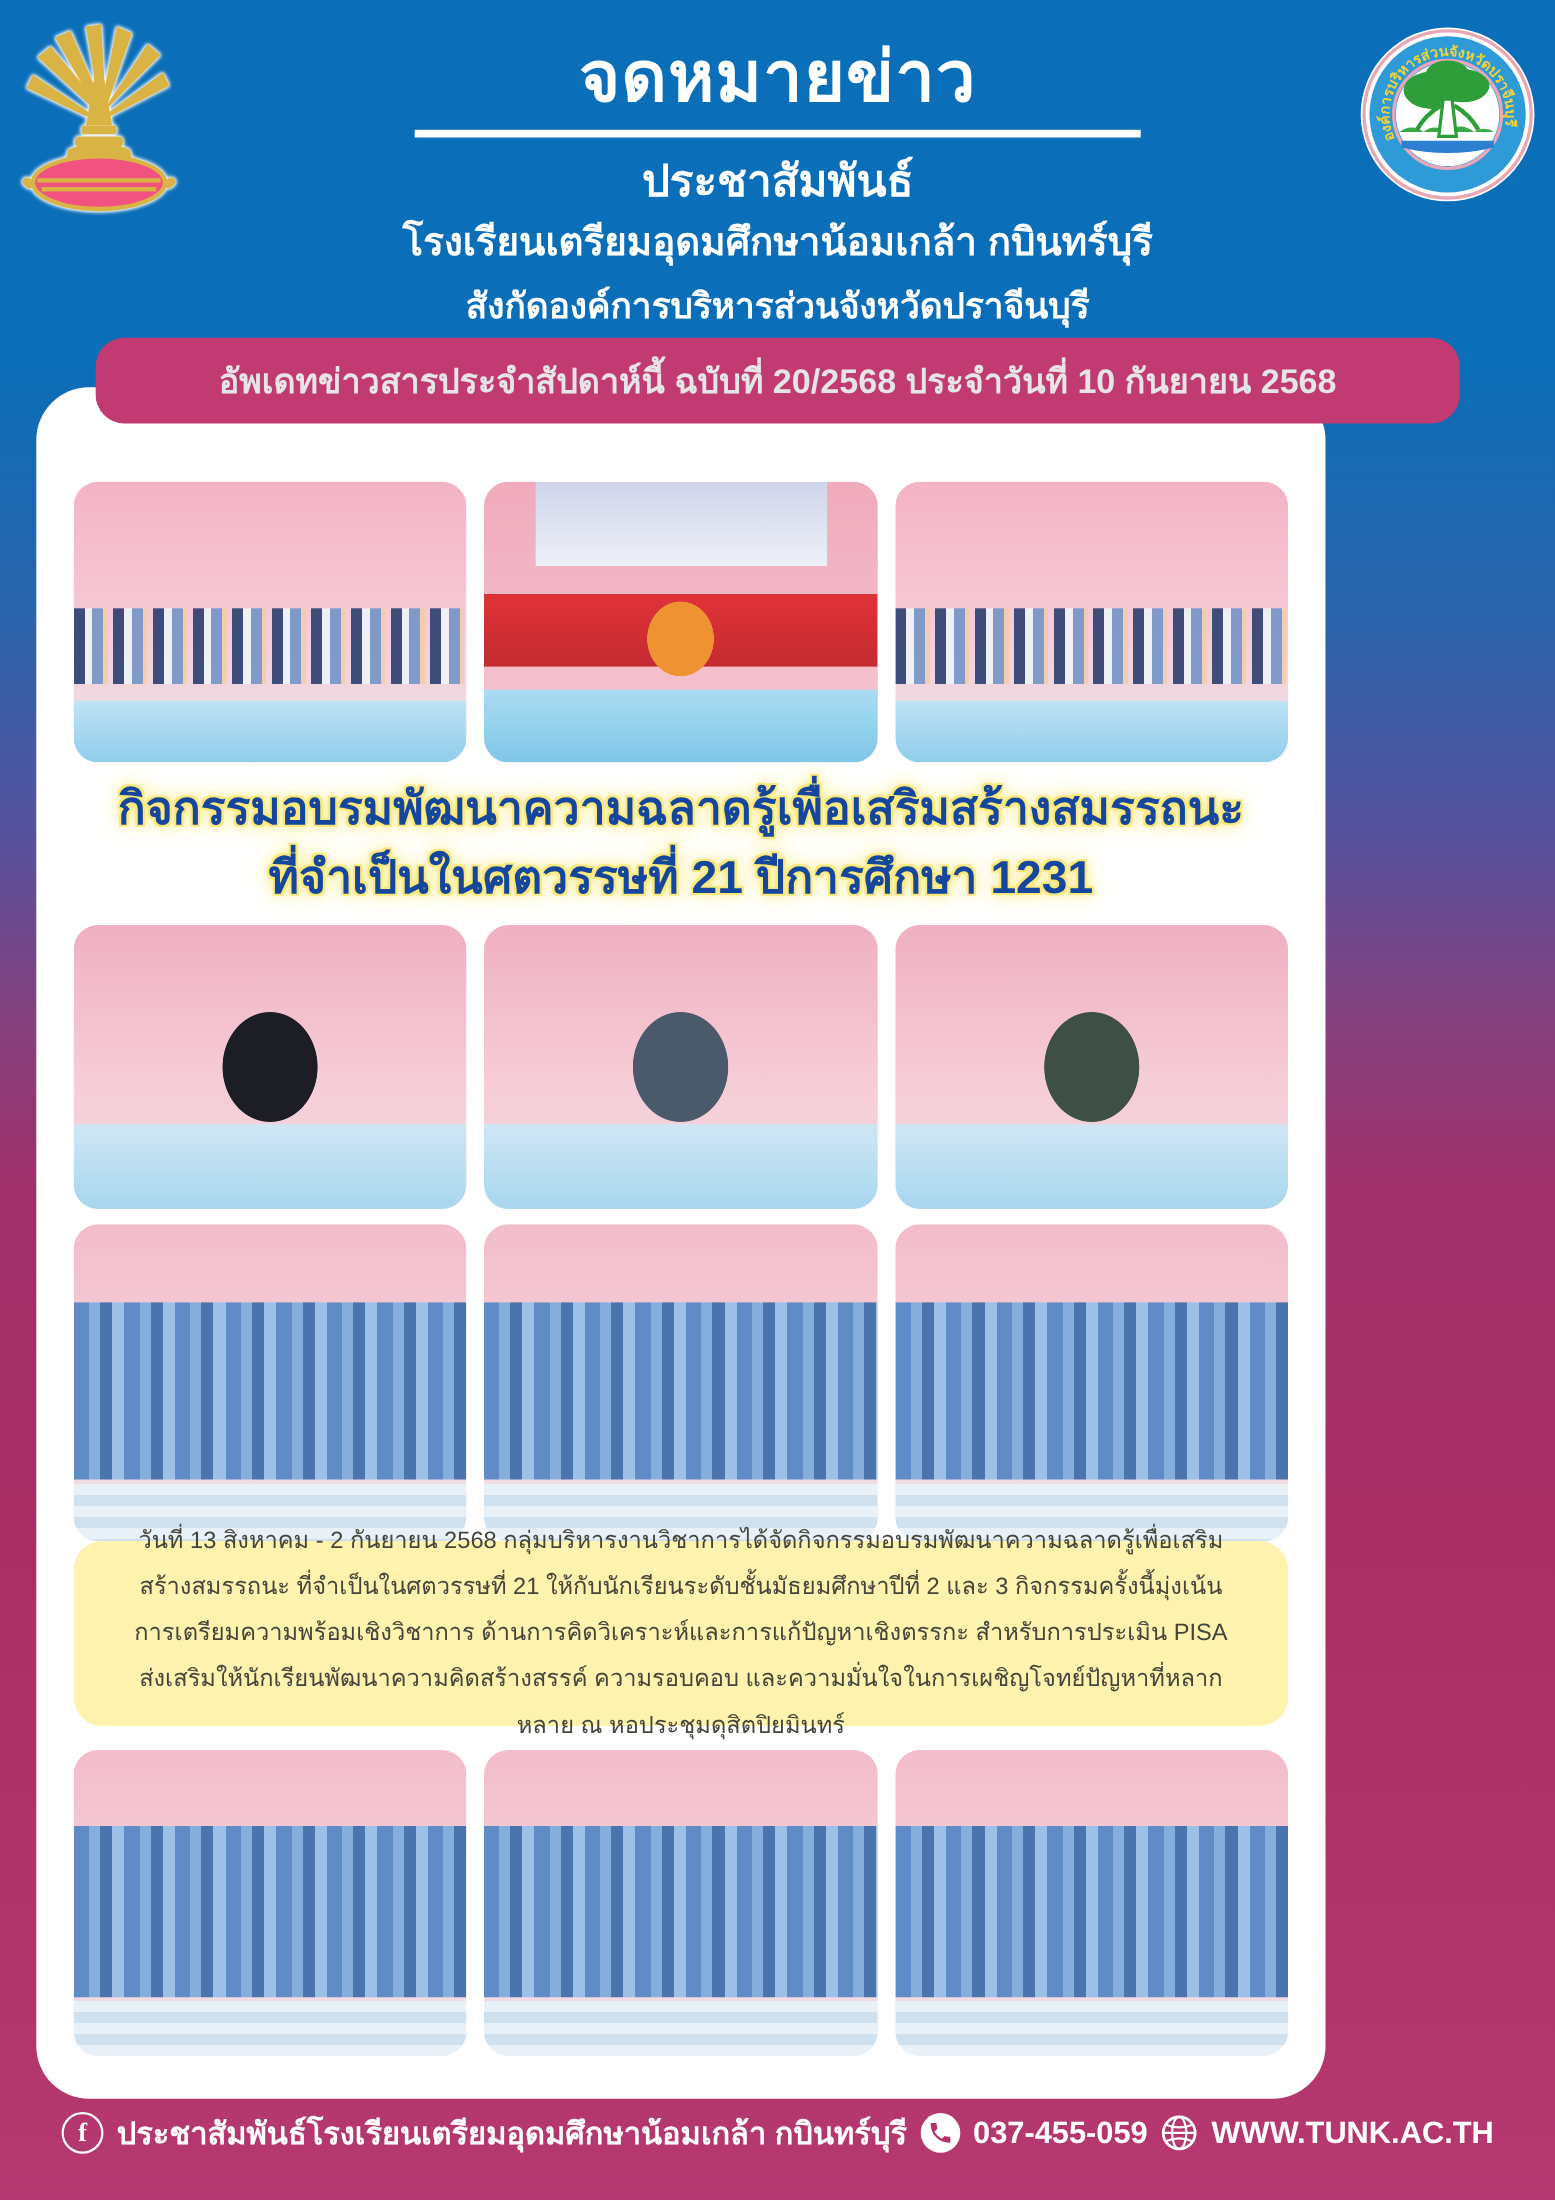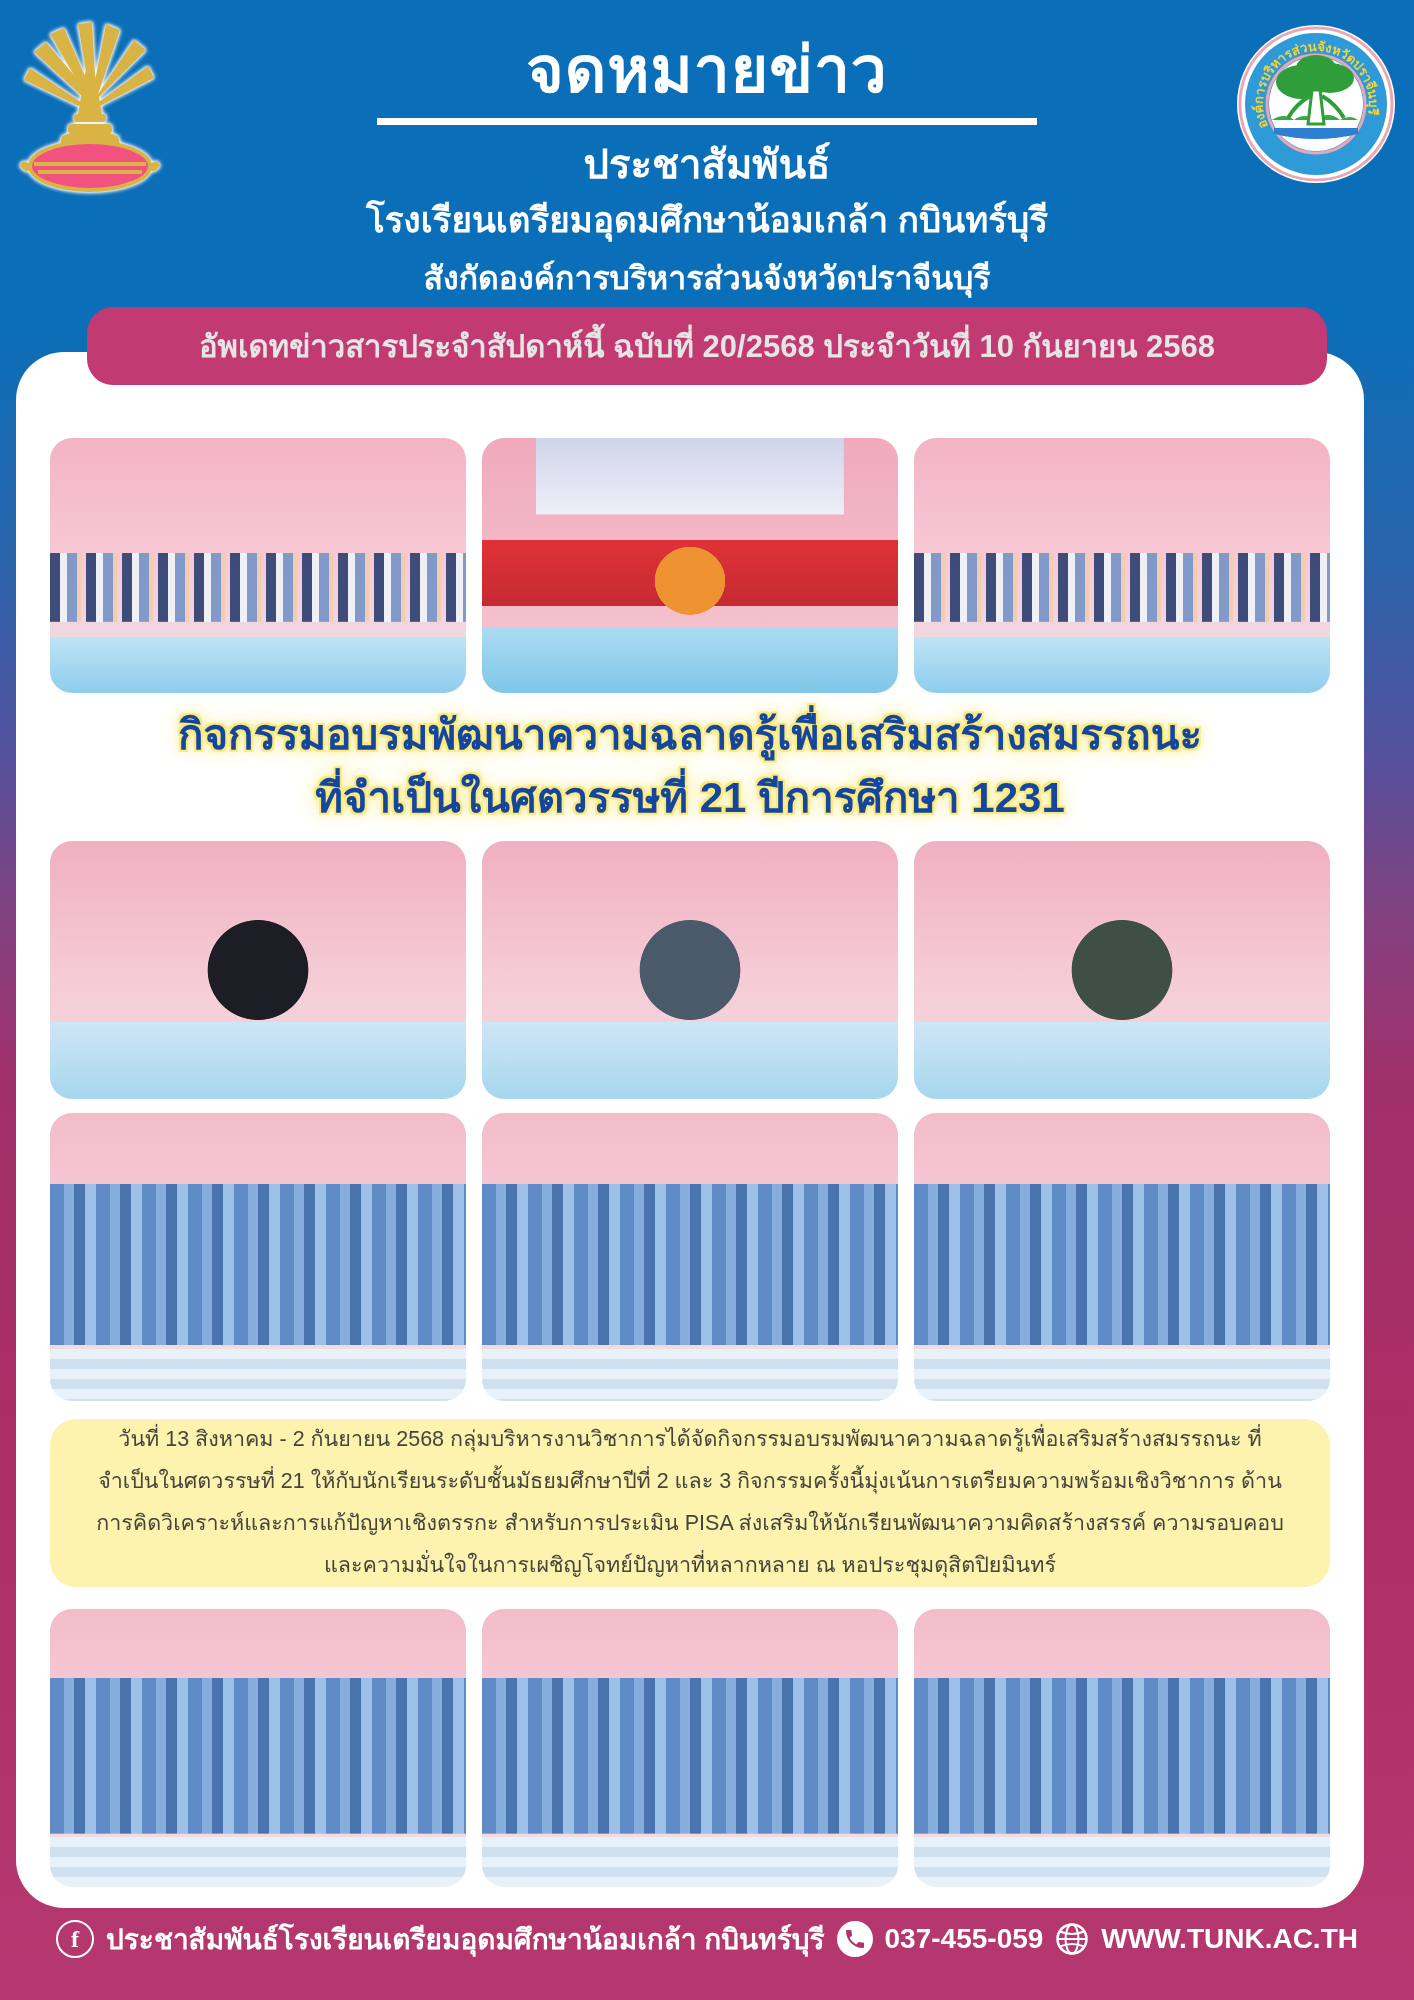--- a/index.html
+++ b/index.html
@@ -20,21 +20,21 @@
   .h-school{position:absolute;top:192px;left:0;width:100%;font-size:35px;font-weight:800;}
   .h-affil{position:absolute;top:252px;left:0;width:100%;font-size:32px;font-weight:700;}
   
   .banner{
     position:absolute;top:307px;left:87px;width:1240px;height:78px;z-index:5;
     background:#c23a72;border-radius:26px;display:flex;align-items:center;justify-content:center;
     color:#e5e5e5;font-size:31px;font-weight:700;
   }
   
   .card{
-    position:absolute;top:352px;left:16px;width:1348px;height:1556px;
+    position:absolute;top:352px;left:33px;width:1172px;height:1556px;
     background:#fff;border-radius:48px;z-index:2;
     padding:0 34px;box-sizing:border-box;
   }
   .photo-row{display:grid;grid-template-columns:repeat(3,1fr);gap:16px;}
   .row1{margin-top:86px;height:255px;}
   .row2{margin-top:12px;height:258px;}
   .row3{margin-top:14px;height:288px;}
   .row4{margin-top:22px;height:278px;}
   .photo{border-radius:22px;overflow:hidden;background:#e8d2da;}
   
@@ -80,21 +80,21 @@
     background-size:100% 18%, 100% 56%, 100% 100%;
     background-position:center bottom, center 56%, center top;
     background-repeat:no-repeat;
   }
   
   .act-title{margin-top:10px;text-align:center;color:#15469e;font-weight:800;font-size:42px;line-height:1.5;
     text-shadow:-2px -2px 0 #fbe97d, 2px -2px 0 #fbe97d, -2px 2px 0 #fbe97d, 2px 2px 0 #fbe97d,
       0 0 10px #fbe97d, 0 0 22px rgba(250,233,125,.95);}
   
   .ybox{
-    margin-top:18px;height:168px;background:#fdf2ae;border-radius:26px;
+    height:168px;background:#fdf2ae;border-radius:26px;
     display:flex;align-items:center;justify-content:center;box-sizing:border-box;padding:10px 42px;
   }
   .ybox p{margin:0;text-align:center;color:#45453c;font-size:21.5px;line-height:1.95;font-weight:500;}
   
   .footer{position:absolute;left:0;bottom:0;width:100%;height:92px;color:#fff;text-align:center;z-index:3;}
   .f-line1{font-size:27px;font-weight:700;margin-top:0;}
   .f-line2{margin-top:9px;font-size:28px;font-weight:700;display:flex;align-items:center;justify-content:center;gap:12px;}
   .icn{display:inline-flex;align-items:center;justify-content:center;}
   .fb-circle{width:34px;height:34px;border:2.5px solid #fff;border-radius:50%;
     font-size:24px;font-weight:800;color:#fff;font-family:"Liberation Serif","DejaVu Serif",serif;}

